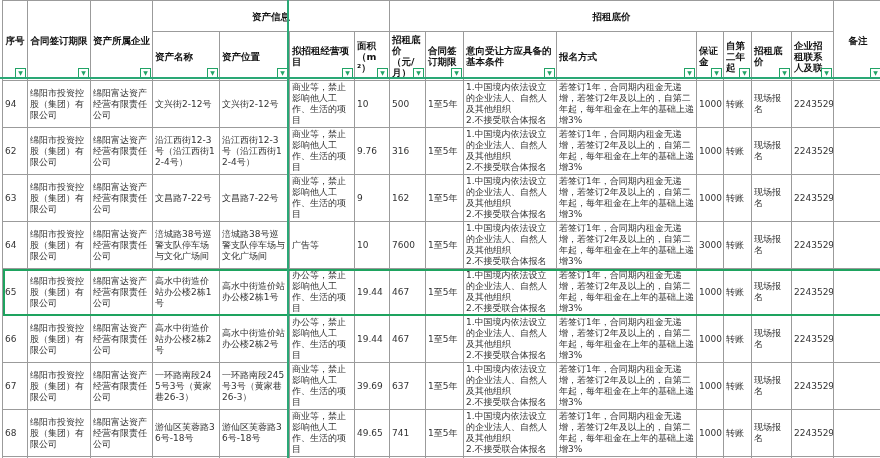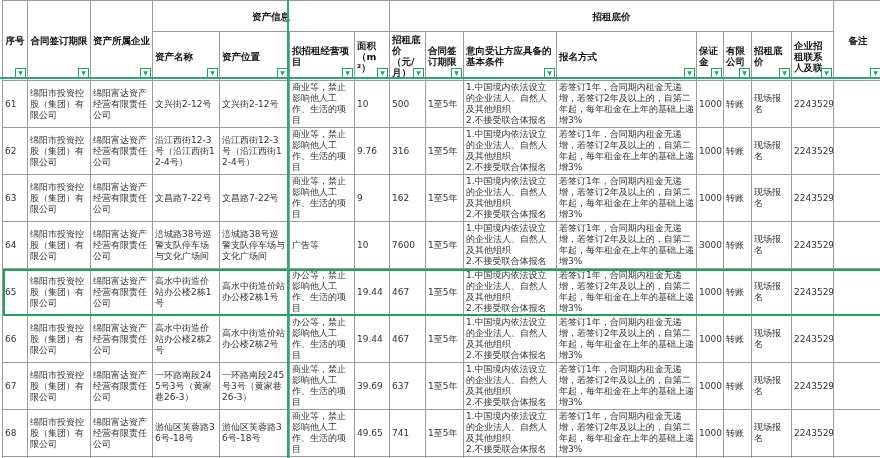--- a/index.html
+++ b/index.html
@@ -100,37 +100,37 @@
         </th>
         <th>
           <span>报名方式</span>
           <span class="filter-btn">▼</span>
         </th>
         <th>
           <span>保证金</span>
           <span class="filter-btn">▼</span>
         </th>
         <th>
-          <span>有限公司</span>
+          <span>自第二年起</span>
           <span class="filter-btn">▼</span>
         </th>
         <th>
           <span>招租底价</span>
           <span class="filter-btn">▼</span>
         </th>
         <th>
           <span>企业招租联系人及联</span>
           <span class="filter-btn">▼</span>
         </th>
       </tr>
     </thead>
     <tbody>
 
         <tr>
-          <td class="num">61</td>
+          <td class="num">94</td>
           <td>绵阳市投资控股（集团）有限公司</td>
           <td>绵阳富达资产经营有限责任公司</td>
           <td>文兴街2-12号</td>
           <td>文兴街2-12号</td>
           <td>商业等，禁止影响他人工作、生活的项目</td>
           <td class="num">10</td>
           <td class="num">500</td>
           <td>1至5年</td>
           <td class="pre">1.中国境内依法设立的企业法人、自然人及其他组织
 2.不接受联合体报名</td>

